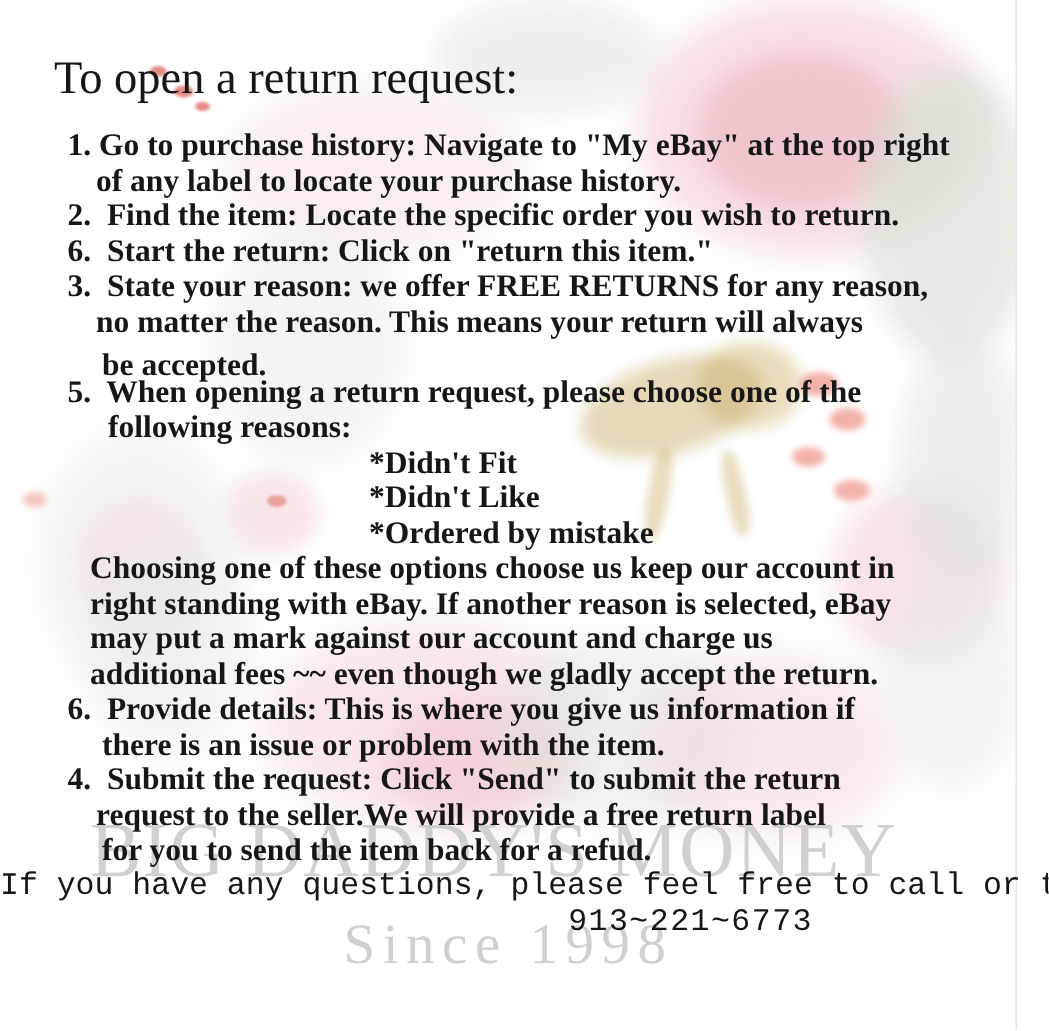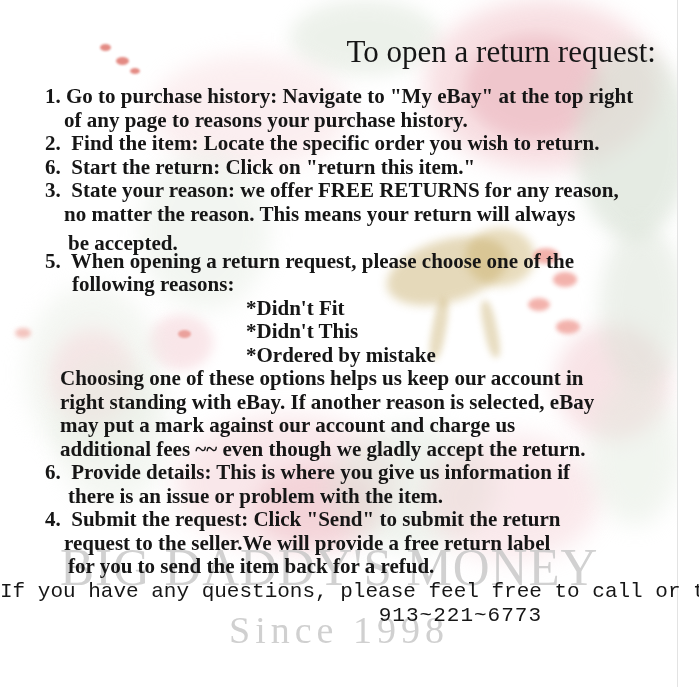--- a/index.html
+++ b/index.html
@@ -22,21 +22,21 @@
     text-align:center;font-size:38px;letter-spacing:5px;
     color:#d0d0d0;
   }
   
   .line{
     position:absolute;z-index:3;white-space:pre;
     font-size:21px;color:var(--ink,#161616);font-weight:bold;
   }
   .title{
     position:absolute;top:34px;left:0;width:656px;z-index:3;
-    text-align:right;font-size:31px;color:var(--ink,#161616);
+    text-align:left;font-size:31px;color:var(--ink,#161616);padding-left:36px;
   }
   .center-line{
     position:absolute;left:0;width:542px;z-index:3;
     text-align:right;font-size:21px;color:var(--ink,#161616);white-space:pre;font-family:Liberation Mono, monospace;
   }
   .s{left:45px}   
   .c{left:64px}   
   .c2{left:68px}  
   .p{left:60px}   
   .f2{left:72px}  
@@ -83,32 +83,32 @@
 
 <div class="wm-brand">BIG DADDY'S MONEY</div>
 <div class="wm-since">Since 1998</div>
 
 <div class="right-strip"></div>
 <div class="edge-line"></div>
 
 <div class="title">To open a return request:</div>
 
 <div class="line s" style="top:84px">1. Go to purchase history: Navigate to "My eBay" at the top right</div>
-<div class="line c" style="top:108px">of any page to reasons your purchase history.</div>
+<div class="line c" style="top:108px">of any label to locate your purchase history.</div>
 <div class="line s" style="top:131px">2.  Find the item: Locate the specific order you wish to return.</div>
 <div class="line s" style="top:155px">6.  Start the return: Click on "return this item."</div>
 <div class="line s" style="top:178px">3.  State your reason: we offer FREE RETURNS for any reason,</div>
 <div class="line c" style="top:202px">no matter the reason. This means your return will always</div>
 <div class="line c2" style="top:231px">be accepted.</div>
 <div class="line s" style="top:249px">5.  When opening a return request, please choose one of the</div>
 <div class="line f2" style="top:272px">following reasons:</div>
 <div class="line r" style="top:296px">*Didn't Fit</div>
-<div class="line r" style="top:319px">*Didn't This</div>
+<div class="line r" style="top:319px">*Didn't Like</div>
 <div class="line r" style="top:343px">*Ordered by mistake</div>
-<div class="line p" style="top:366px">Choosing one of these options helps us keep our account in</div>
+<div class="line p" style="top:366px">Choosing one of these options choose us keep our account in</div>
 <div class="line p" style="top:390px">right standing with eBay. If another reason is selected, eBay</div>
 <div class="line p" style="top:413px">may put a mark against our account and charge us</div>
 <div class="line p" style="top:437px">additional fees ~~ even though we gladly accept the return.</div>
 <div class="line s" style="top:460px">6.  Provide details: This is where you give us information if</div>
 <div class="line c2" style="top:484px">there is an issue or problem with the item.</div>
 <div class="line s" style="top:507px">4.  Submit the request: Click "Send" to submit the return</div>
 <div class="line c" style="top:531px">request to the seller.We will provide a free return label</div>
 <div class="line c2" style="top:554px">for you to send the item back for a refud.</div>
 
 <div class="center-line" style="top:580px">If you have any questions, please feel free to call or text:</div>

